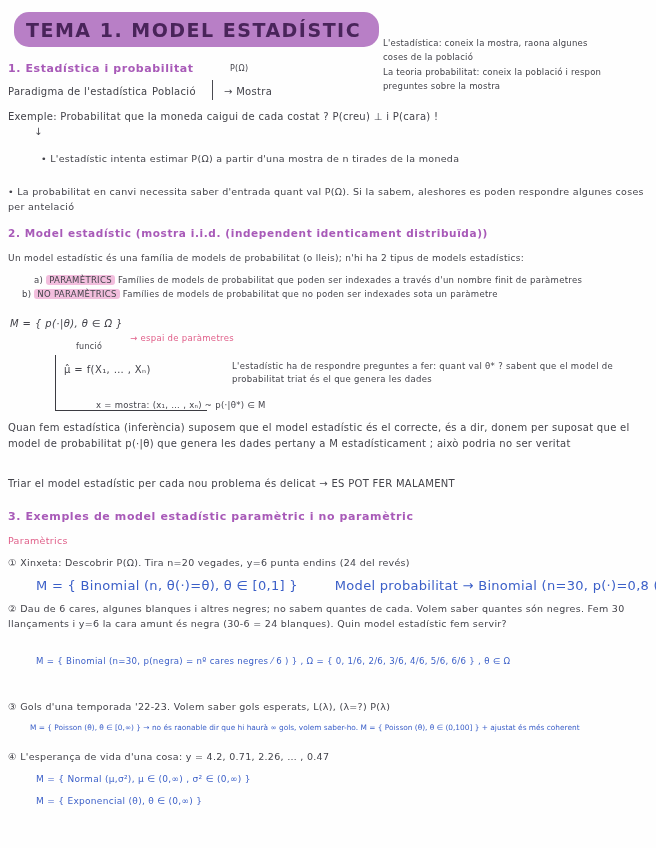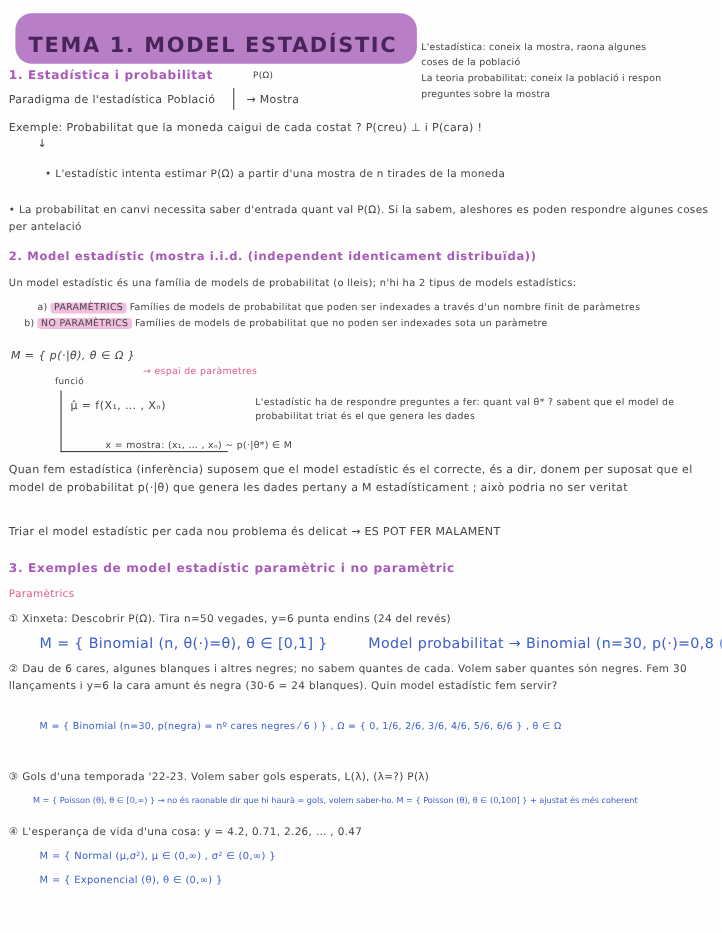--- a/index.html
+++ b/index.html
@@ -20,21 +20,21 @@
     overflow:hidden;
   }
   .page{position:relative;width:656px;height:848px;background:#fefefe;}
   .line{position:absolute;white-space:nowrap;font-size:10px;letter-spacing:0.3px;color:var(--ink);}
   .wrapblock{position:absolute;white-space:normal;font-size:10px;line-height:1.55;letter-spacing:0.3px;color:var(--ink);}
   .title-banner{
     position:absolute;left:14px;top:12px;
     background:var(--title-highlight);
     color:var(--title-ink);
     font-size:19px;font-weight:bold;letter-spacing:1.5px;
-    padding:18px 18px 6px 12px;border-radius:15px;
+    padding:7px 18px 6px 12px;border-radius:15px;
   }
   .corner-note{position:absolute;left:383px;top:36px;width:268px;font-size:8.5px;line-height:1.7;letter-spacing:0.2px;}
   .heading{position:absolute;color:var(--heading-purple);font-size:11px;font-weight:bold;letter-spacing:0.6px;white-space:nowrap;}
   .blue{color:var(--formula-blue);}
   .pink{color:var(--annotation-pink);}
   .hl-pink{background:var(--highlight-pink);padding:0 3px;border-radius:3px;}
   .small{font-size:8.5px;}
   .tiny{font-size:8px;}
   .formula{font-size:10px;letter-spacing:0.4px;}
   .vbar{position:absolute;border-left:1.5px solid #4a4a50;height:20px;}
@@ -80,36 +80,36 @@
     <span>Famílies de models de probabilitat que poden ser indexades a través d'un nombre finit de paràmetres</span>
   </div>
   <div class="line small" style="left:22px;top:289px;">
     <span>b)</span>
     <span class="hl-pink">NO PARAMÈTRICS</span>
     <span>Famílies de models de probabilitat que no poden ser indexades sota un paràmetre</span>
   </div>
 
   <div class="line formula" style="left:10px;top:318px;font-style:italic;">M = { p(·|θ), θ ∈ Ω }</div>
   <div class="line pink small" style="left:130px;top:333px;">→ espai de paràmetres</div>
-  <div class="line tiny" style="left:50px;top:342px;">funció</div>
+  <div class="line tiny" style="left:76px;top:342px;">funció</div>
 
   <div class="bracket"></div>
   <div class="line formula" style="left:64px;top:364px;">μ̂ = f(X₁, … , Xₙ)</div>
   <div class="wrapblock small" style="left:232px;top:360px;width:418px;">L'estadístic ha de respondre preguntes a fer: quant val θ* ? sabent que el model de probabilitat triat és el que genera les dades</div>
   <div class="line small" style="left:96px;top:400px;">x = mostra: (x₁, … , xₙ) ~ p(·|θ*) ∈ M</div>
 
   <div class="wrapblock" style="left:8px;top:420px;width:638px;">Quan fem estadística (inferència) suposem que el model estadístic és el correcte, és a dir, donem per suposat que el model de probabilitat p(·|θ) que genera les dades pertany a M estadísticament ; això podria no ser veritat</div>
   <div class="line" style="left:8px;top:478px;">Triar el model estadístic per cada nou problema és delicat → ES POT FER MALAMENT</div>
 
   <div class="heading" style="left:8px;top:510px;">3. Exemples de model estadístic paramètric i no paramètric</div>
   <div class="line pink" style="left:8px;top:535px;font-size:9.5px;">Paramètrics</div>
 
   <div class="line" style="left:8px;top:557px;font-size:9.5px;">
     <span>①</span>
-    <span>Xinxeta: Descobrir P(Ω). Tira n=50 vegades, y=6 punta endins (24 del revés)</span>
+    <span>Xinxeta: Descobrir P(Ω). Tira n=20 vegades, y=6 punta endins (24 del revés)</span>
   </div>
   <div class="line blue" style="left:36px;top:578px;font-size:13px;">
     <span>M = { Binomial (n, θ(·)=θ), θ ∈ [0,1] }</span>
     <span style="display:inline-block;width:28px;"></span>
     <span>Model probabilitat → Binomial (n=30, p(·)=0,8 (revés))</span>
   </div>
 
   <div class="wrapblock" style="left:8px;top:602px;width:630px;font-size:9.5px;">
     <span>②</span>
     <span>Dau de 6 cares, algunes blanques i altres negres; no sabem quantes de cada. Volem saber quantes són negres. Fem 30 llançaments i y=6 la cara amunt és negra (30-6 = 24 blanques). Quin model estadístic fem servir?</span>

